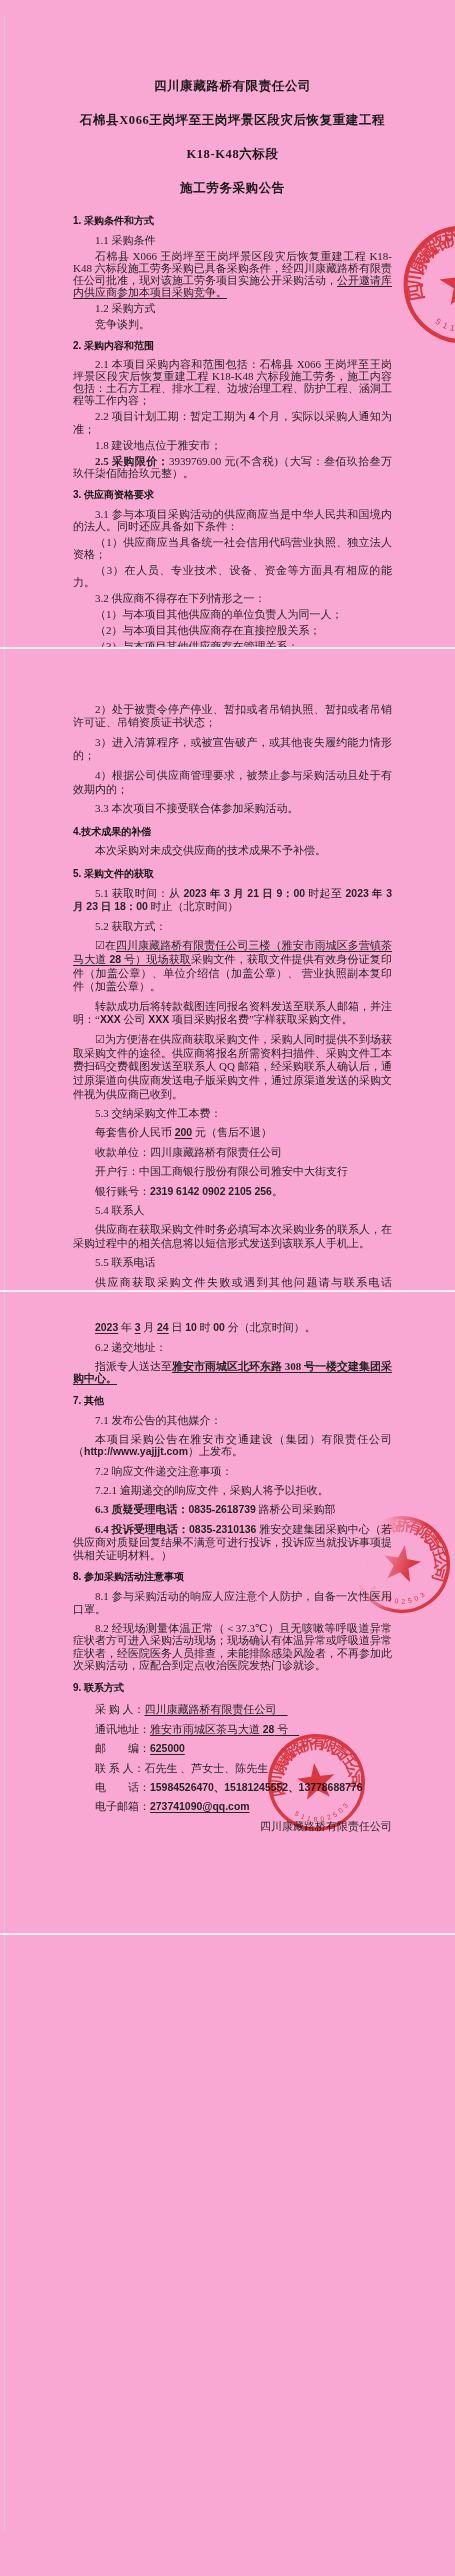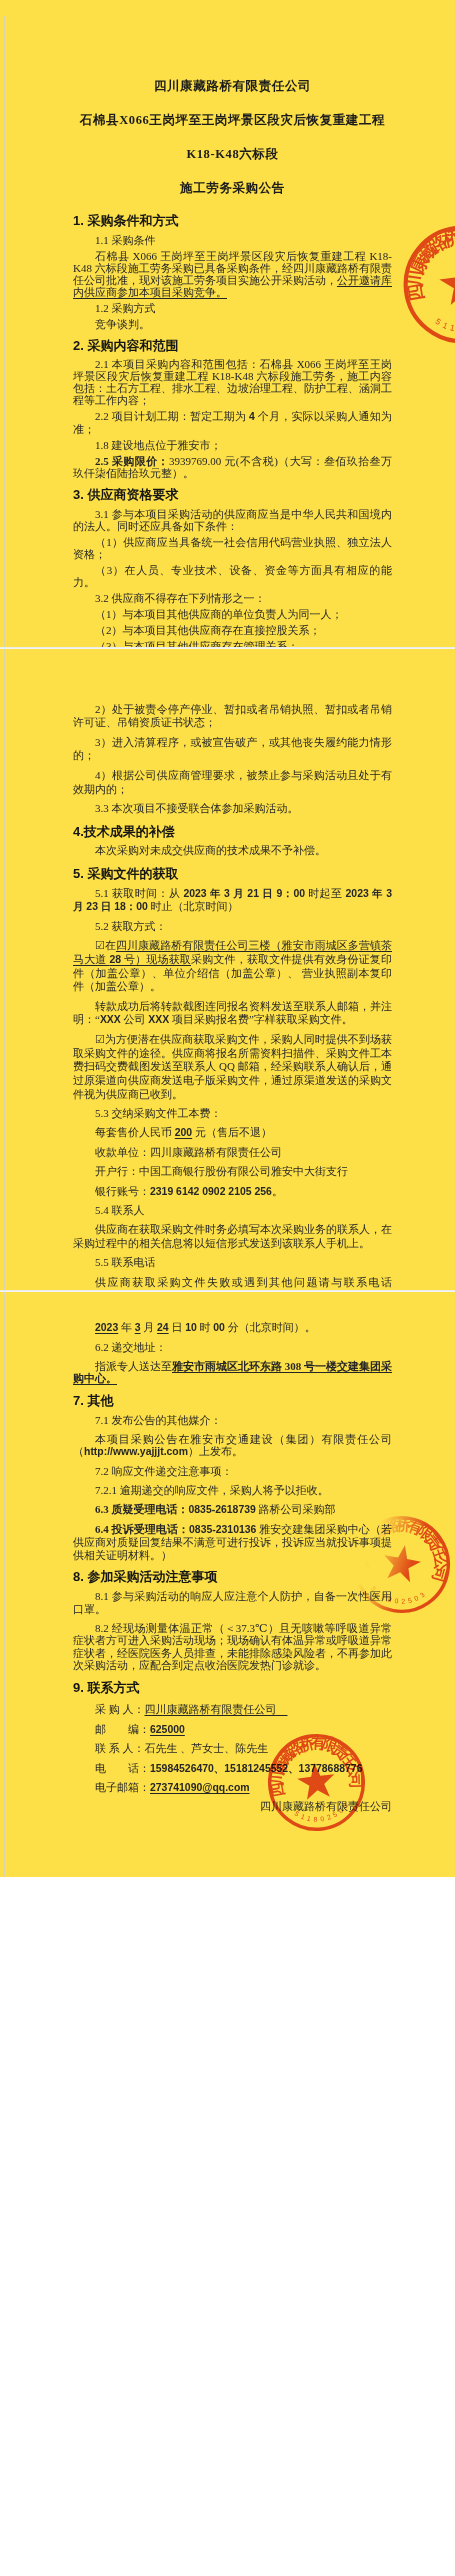--- a/index.html
+++ b/index.html
@@ -1,27 +1,27 @@
 <!DOCTYPE html>
 <html style="font-size:9px"><head>
 <meta charset="utf-8">
 <style>
   html,body{margin:0;padding:0;background:#ffffff;}
-  #doc{position:relative;width:455px;height:1877px;background:#fde047;overflow:hidden;
+  #doc{position:relative;width:455px;height:2576px;background:#f9a8d4;overflow:hidden;
        font-family:"Liberation Serif","DejaVu Serif",serif;color:#222;}
   .scan-line{position:absolute;left:4px;top:16px;width:1.1px;height:2516px;background:#cfcfcf;opacity:.75;}
   .page{position:relative;box-sizing:border-box;width:455px;overflow:hidden;
         padding-left:73px;padding-right:63px;background:transparent;}
   .page-divider{position:absolute;left:0;width:455px;height:1.7px;background:linear-gradient(#e9e9e9,#f6f6f6);}
   .pg0{height:647px;padding-top:69px;}
   .pg1{height:643px;padding-top:50px;}
   .pg2{height:643px;padding-top:25px;}
   .pg3{height:643px;}
   .title{font-size:12.5px;font-weight:700;line-height:34px;text-align:center;letter-spacing:0.6px;color:#1c1c1c;}
-  .h1{font-family:"Liberation Sans","DejaVu Sans",sans-serif;font-size:13px;font-weight:700;
+  .h1{font-family:"Liberation Sans","DejaVu Sans",sans-serif;font-size:10px;font-weight:700;
       color:#161616;margin:8px 0 5.7px 0;line-height:15px;}
   .para{font-size:11px;line-height:12px;margin:4px 0;text-align:justify;text-indent:2em;color:#262626;}
   .pg1 .para{line-height:13.7px;margin:5.7px 0;}
   .pg2 .para{line-height:12.5px;margin:6.3px 0;}
   .para.contact{line-height:19.4px;margin:0;text-indent:2em;}
   .para.sign{text-align:right;text-indent:0;line-height:19.4px;margin:0;}
   .seg.u{text-decoration:underline;text-underline-offset:2.3px;}
   .seg.b{font-weight:700;}
   .seg.n{font-family:"Liberation Sans","DejaVu Sans",sans-serif;font-weight:600;font-size:.95em;}
   .seal{position:absolute;mix-blend-mode:multiply;opacity:.88;pointer-events:none;}
@@ -92,20 +92,21 @@
       <div class="para"><span class="seg">本项目采购公告在雅安市交通建设（集团）有限责任公司（</span><span class="seg n">http://www.yajjjt.com</span><span class="seg">）上发布。</span></div>
       <div class="para"><span class="seg">7.2 响应文件递交注意事项：</span></div>
       <div class="para"><span class="seg">7.2.1 逾期递交的响应文件，采购人将予以拒收。</span></div>
       <div class="para"><span class="seg b">6.3 质疑受理电话：</span><span class="seg n">0835-2618739</span><span class="seg"> 路桥公司采购部</span></div>
       <div class="para"><span class="seg b">6.4 投诉受理电话：</span><span class="seg n">0835-2310136</span><span class="seg"> 雅安交建集团采购中心（若供应商对质疑回复结果不满意可进行投诉，投诉应当就投诉事项提供相关证明材料。）</span></div>
       <div class="h1"><span class="seg">8. 参加采购活动注意事项</span></div>
       <div class="para"><span class="seg">8.1 参与采购活动的响应人应注意个人防护，自备一次性医用口罩。</span></div>
       <div class="para"><span class="seg">8.2 经现场测量体温正常（＜37.3℃）且无咳嗽等呼吸道异常症状者方可进入采购活动现场；现场确认有体温异常或呼吸道异常症状者，经医院医务人员排查，未能排除感染风险者，不再参加此次采购活动，应配合到定点收治医院发热门诊就诊。</span></div>
       <div class="h1"><span class="seg">9. 联系方式</span></div>
       <div class="para contact"><span class="seg">采 购 人：</span><span class="seg u">四川康藏路桥有限责任公司　</span></div>
+      <div class="para contact"><span class="seg">通讯地址：</span><span class="seg u">雅安市雨城区茶马大道 </span><span class="seg u n">28</span><span class="seg u"> 号　</span></div>
       <div class="para contact"><span class="seg">邮　　编：</span><span class="seg u n">625000</span></div>
       <div class="para contact"><span class="seg">联 系 人：石先生 、芦女士、陈先生</span></div>
       <div class="para contact"><span class="seg">电　　话：</span><span class="seg n">15984526470、15181245552、13778688776</span></div>
       <div class="para contact"><span class="seg">电子邮箱：</span><span class="seg u n">273741090@qq.com</span></div>
       <div class="para sign"><span class="seg">四川康藏路桥有限责任公司</span></div>
     </div>
   <div class="page-divider" style="top:1933px"></div>
   <div class="page pg3"></div>
   <div id="seal-layer" style="position:absolute;left:0;top:0;width:455px;height:2576px;pointer-events:none;">
       <svg width="125" height="125" viewBox="0 0 220 220" class="seal" style="left: 400px; top: 222px; transform: rotate(-6deg);">

